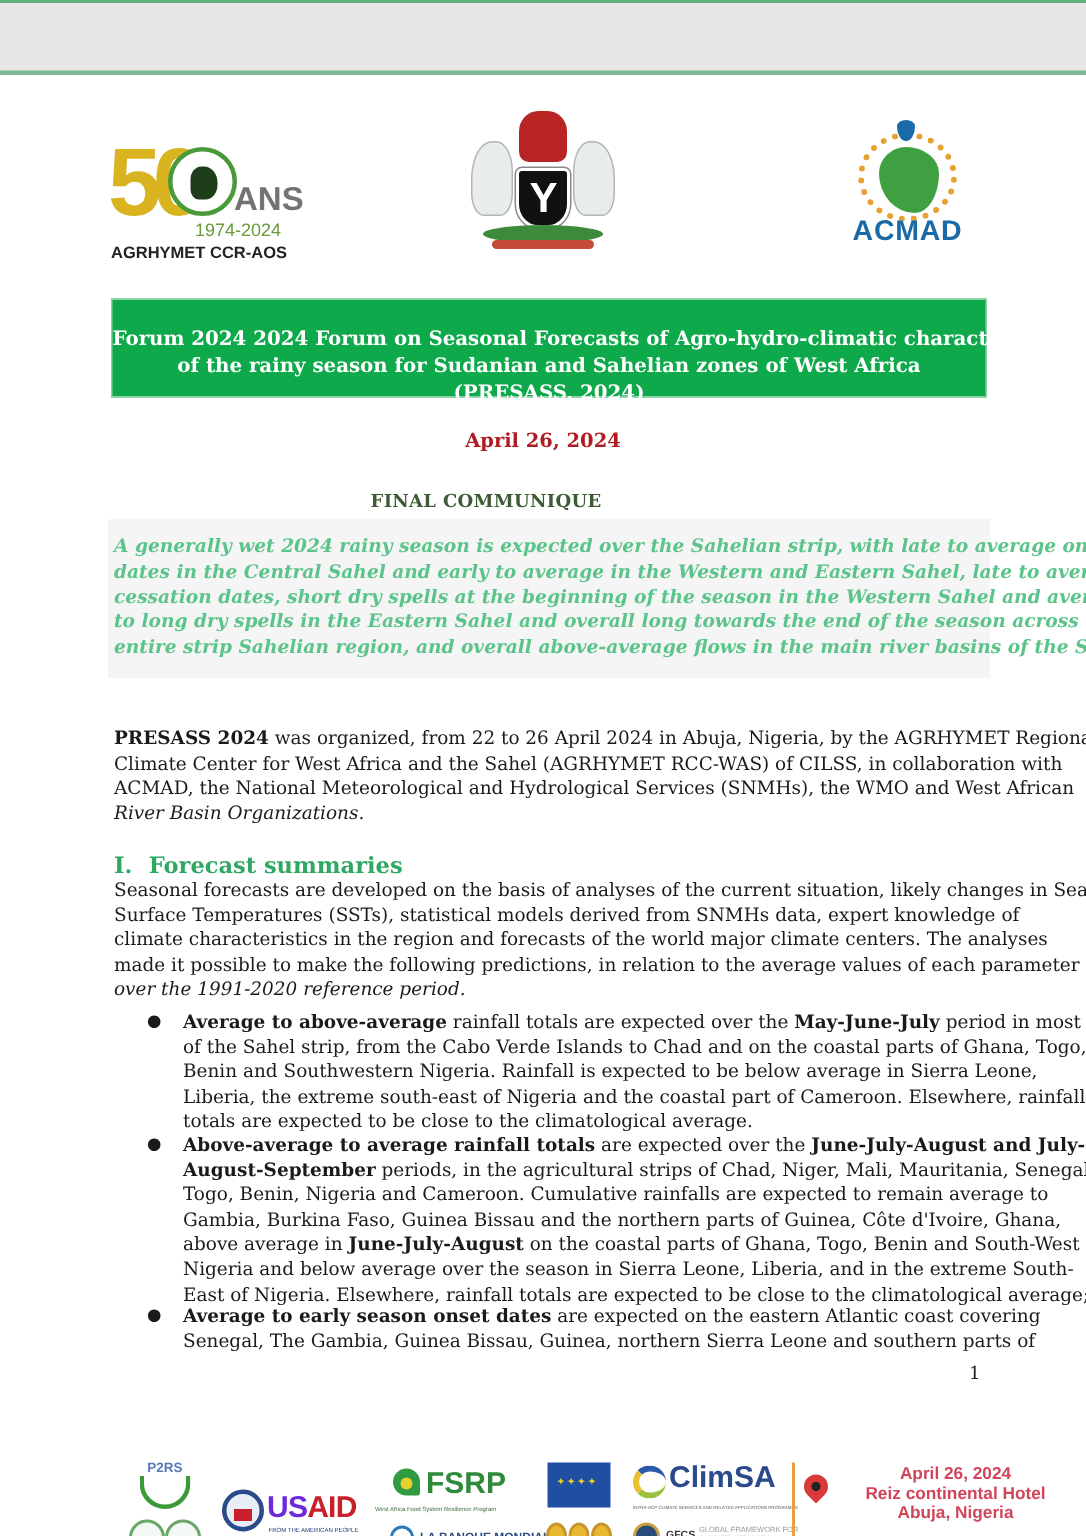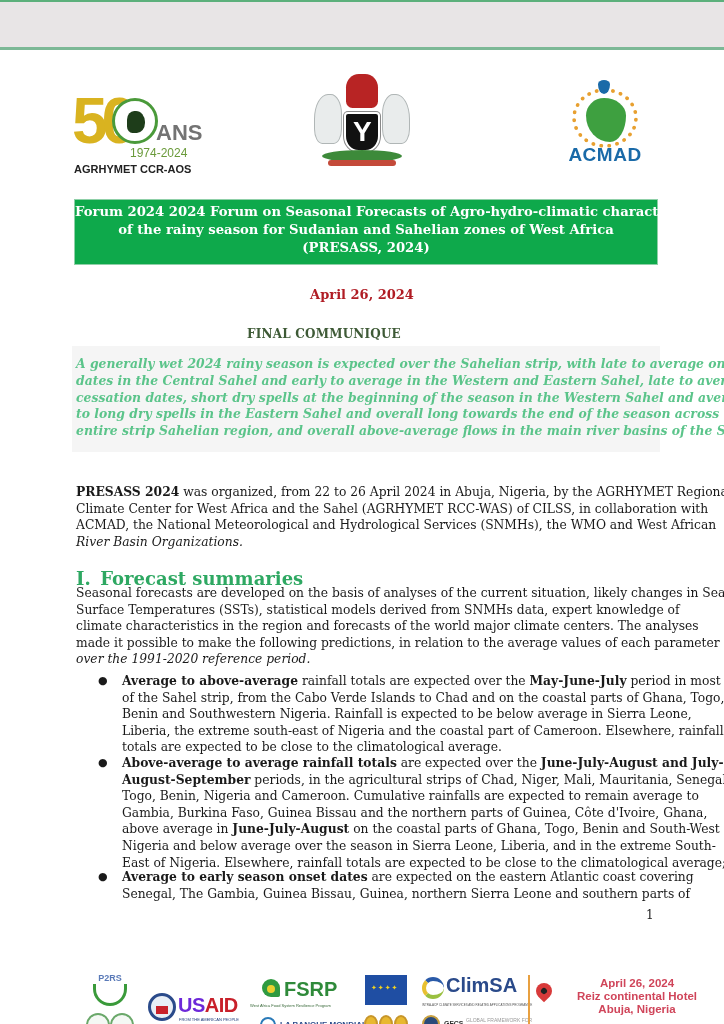--- a/index.html
+++ b/index.html
@@ -40,21 +40,21 @@
     .acmad .drop { position: absolute; left: 38px; top: 2px; width: 12px; height: 14px; background: #1a6aa8; border-radius: 50% 50% 50% 50% / 30% 30% 70% 70%; }
     .acmad .sun { position: absolute; left: 12px; top: 10px; width: 66px; height: 60px; border-radius: 50%; border: 4px dotted #e8a030; }
     .acmad .africa { position: absolute; left: 26px; top: 20px; width: 40px; height: 44px; background: #3ea040; border-radius: 45% 55% 40% 60% / 40% 40% 60% 60%; }
     .acmad .text { position: absolute; left: 0; top: 66px; width: 90px; text-align: center; font-family: "Liberation Sans", sans-serif; font-weight: bold; font-size: 19px; color: #1a6aa8; letter-spacing: 0.5px; }
 
     
     .banner {
       position: absolute; left: 74px; top: 199px; width: 584px; height: 66px;
       background: #0ea94b; border: 1px solid #8fd0a8;
       color: #ffffff; text-align: center;
-      font-weight: bold; font-size: 13.2px; line-height: 18px; padding-top: 3px;
+      font-weight: bold; font-size: 13.2px; line-height: 18px; padding-top: 18px;
     }
     .banner .l { display: block; white-space: nowrap; }
 
     .date {
       position: absolute; left: 0; top: 287px; width: 724px; text-align: center;
       color: #b01c24; font-weight: bold; font-size: 13px;
     }
     .communique {
       position: absolute; left: 0; top: 327px; width: 648px; text-align: center;
       color: #3e5a36; font-weight: bold; font-size: 12px; letter-spacing: 0.2px;
@@ -72,21 +72,21 @@
     .para {
       position: absolute; left: 76px; width: 584px;
       font-size: 12.3px; line-height: 16.6px; color: #1a1a1a;
     }
     .para .l { display: block; white-space: nowrap; text-align: justify; text-align-last: justify; }
     .para .l.last { text-align-last: left; font-style: italic; }
     .p-intro { top: 484px; }
 
     .section-heading {
       position: absolute; left: 76px; top: 568px;
-      color: #2ea862; font-weight: bold; font-size: 18px;
+      color: #2ea862; font-weight: bold; font-size: 15px;
     }
     .section-heading .num { display: inline-block; width: 18px; }
     .p-seasonal { top: 585px; }
 
     .bullets { position: absolute; left: 100px; width: 560px; }
     .bullet { position: absolute; left: 0; width: 560px; font-size: 12.3px; line-height: 16.6px; }
     .bullet .dot { position: absolute; left: -2px; top: 0; font-size: 11px; }
     .bullet .body { position: absolute; left: 22px; width: 538px; }
     .bullet .l { display: block; white-space: nowrap; text-align: justify; text-align-last: justify; }
     .bullet .l.last { text-align-last: left; }

